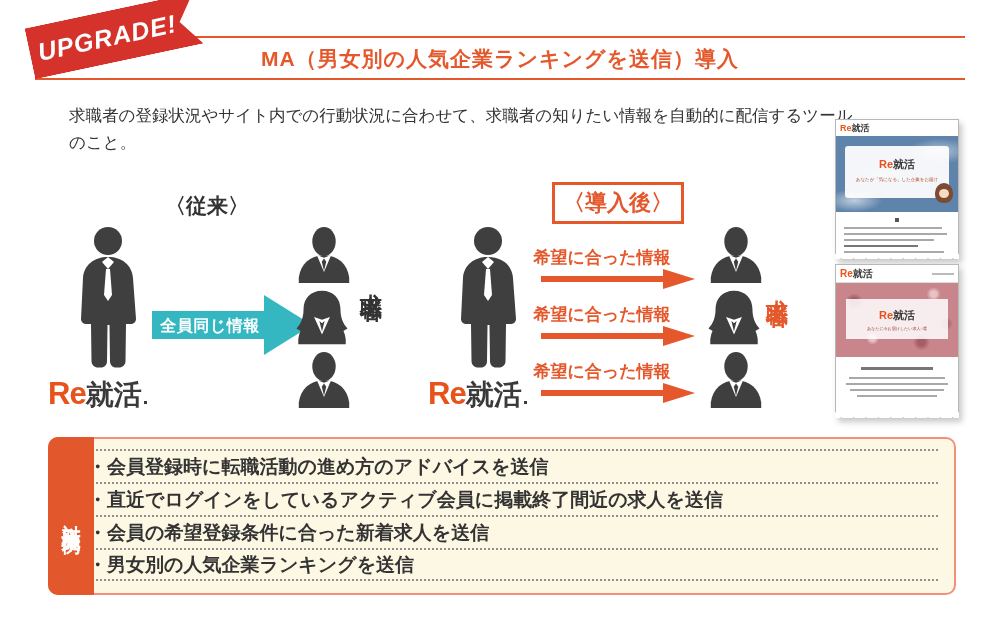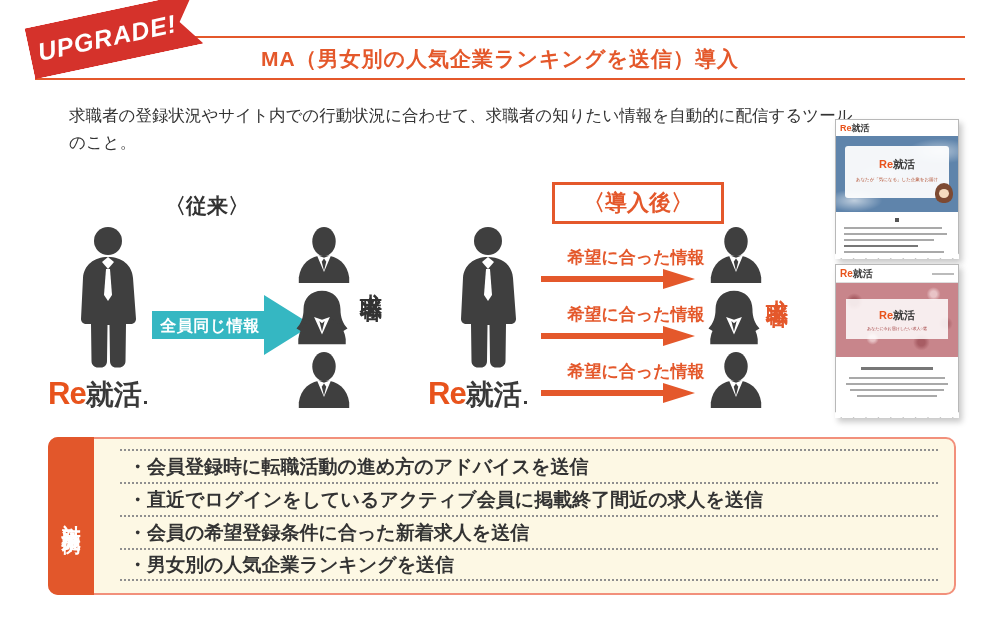--- a/index.html
+++ b/index.html
@@ -25,41 +25,41 @@
     color:#fff; font-size:25px; font-weight:800; font-style:italic; letter-spacing:1px;
   }
 
   
   .intro { position:absolute; left:45px; top:102px; width:800px; font-size:16.5px; color:#333; line-height:1.62;margin-left:24px; }
 
   
   .dia-label { position:absolute; font-size:21px; font-weight:bold; color:#333; }
   .after-box {
     position:absolute; left:552px; top:182px; border:3px solid #e4582b; background:#fff;
-    padding:3px 28px; font-size:22px; font-weight:bold; color:#e4582b;
+    padding:3px 8px; font-size:22px; font-weight:bold; color:#e4582b;
   }
   .logo { position:absolute; font-weight:800; white-space:nowrap; line-height:1; }
   .logo .re { color:#e8531c; font-size:31px; letter-spacing:-1px; }
   .logo .shu { color:#3a3a3a; font-size:28px; }
   .logo .mark { display:inline-block; width:3px; height:3px; background:#3a3a3a; margin-left:2px; }
   .vlabel {
     position:absolute; writing-mode:vertical-rl; text-orientation:upright;
     font-size:22px; font-weight:bold; letter-spacing:3px; color:#333;
   }
   .vlabel.orange { color:#e4582b; }
   svg { display:block; }
 
   
   .teal-arrow { position:absolute; left:152px; top:292px; width:162px; height:66px; }
   .teal-arrow .txt {
     position:absolute; left:4px; top:24px; width:108px; text-align:center;
     color:#fff; font-size:16px; font-weight:bold; letter-spacing:0.5px;
   }
   
-  .o-label { position:absolute; left:561px; width:150px; text-align:center; color:#e4582b; font-size:17px; font-weight:bold; }
+  .o-label { position:absolute; left:527px; width:150px; text-align:center; color:#e4582b; font-size:17px; font-weight:bold; }
   .o-arrow { position:absolute; left:541px; width:154px; height:22px; }
 
   
   .thumb-wrap { position:absolute; width:124px; box-shadow:3px 4px 6px rgba(0,0,0,.22); }
   .thumb {
     width:100%; height:100%; background:#fff; border:1px solid #b8b8b8; overflow:hidden;
     clip-path:polygon(0 0,100% 0,100% 96%,95% 100%,90% 96%,85% 100%,80% 96%,75% 100%,70% 96%,65% 100%,60% 96%,55% 100%,50% 96%,45% 100%,40% 96%,35% 100%,30% 96%,25% 100%,20% 96%,15% 100%,10% 96%,5% 100%,0 96%);
   }
   .mini-logo { font-weight:800; line-height:1; white-space:nowrap; }
   .mini-logo .re { color:#e8531c; } .mini-logo .shu { color:#3a3a3a; }
@@ -105,21 +105,21 @@
     position:absolute; left:48px; top:437px; width:908px; height:158px;
     background:#fdf8e4; border:2px solid #f2907b; border-radius:10px;
   }
   .measures .tab {
     position:absolute; left:-2px; top:-2px; width:46px; height:158px;
     background:#e2572b; border-radius:10px 0 0 10px;
     display:flex; align-items:center; justify-content:center;
     writing-mode:vertical-rl; text-orientation:upright;
     color:#fff; font-size:19px; font-weight:bold; letter-spacing:3px;
   }
-  .measures .list { margin:10px 16px 0 70px;text-align:center; }
+  .measures .list { margin:10px 16px 0 30px;text-align:center; }
   .measures .row {
     border-top:2px dotted #8f8f8f; height:33px;
     display:flex; align-items:center; padding-left:8px;
     font-size:19px; font-weight:bold; color:#333;
   }
   .measures .row:last-child { border-bottom:2px dotted #8f8f8f; }
 </style>
 </head>
 <body>
 

